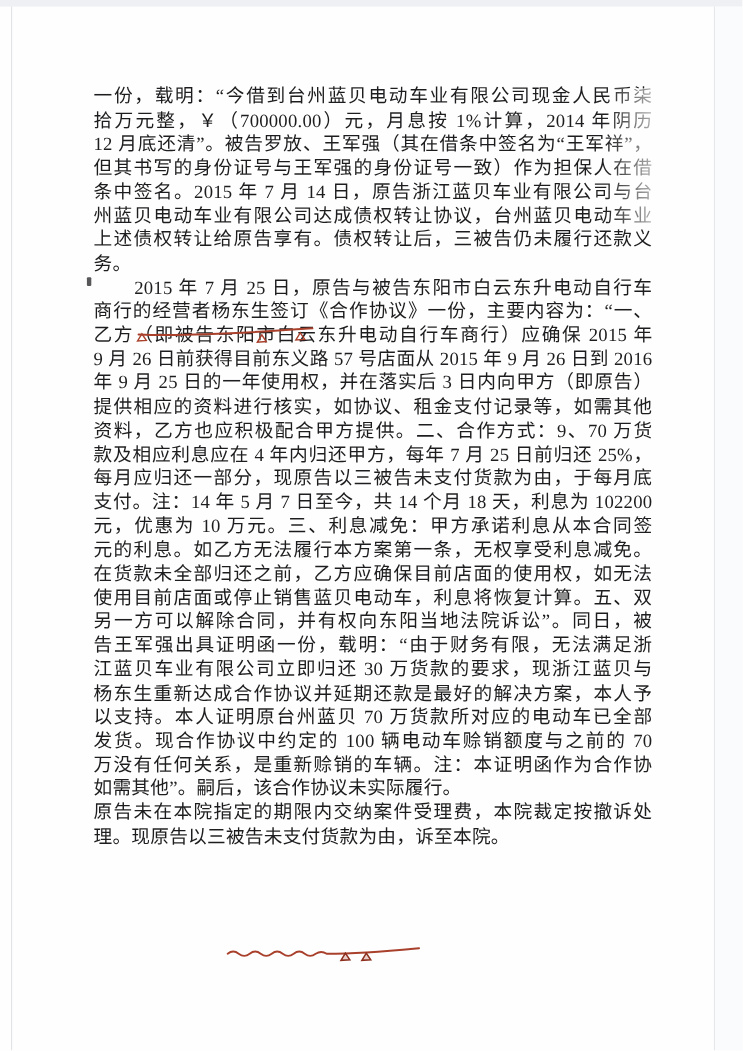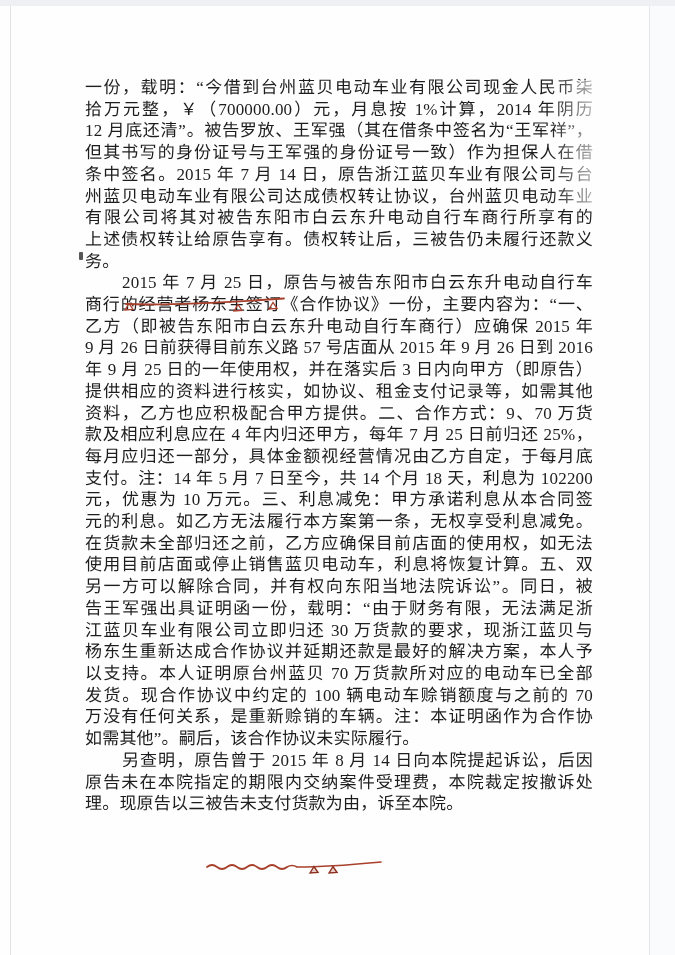--- a/index.html
+++ b/index.html
@@ -68,46 +68,44 @@
   <div class="gutter-right"></div>
   <div class="edge-line-right"></div>
 
   <div class="text-block">
       <div class="line">一份，载明：“今借到台州蓝贝电动车业有限公司现金人民币柒</div>
       <div class="line">拾万元整，￥（700000.00）元，月息按 1%计算，2014 年阴历</div>
       <div class="line">12 月底还清”。被告罗放、王军强（其在借条中签名为“王军祥”，</div>
       <div class="line">但其书写的身份证号与王军强的身份证号一致）作为担保人在借</div>
       <div class="line">条中签名。2015 年 7 月 14 日，原告浙江蓝贝车业有限公司与台</div>
       <div class="line">州蓝贝电动车业有限公司达成债权转让协议，台州蓝贝电动车业</div>
-      <div class="line">有限公司将其对被告东阳市白云东升电动自行车商行所享有的</div>
       <div class="line">上述债权转让给原告享有。债权转让后，三被告仍未履行还款义</div>
       <div class="line para-end">务。</div>
       <div class="line indent">2015 年 7 月 25 日，原告与被告东阳市白云东升电动自行车</div>
       <div class="line">商行的经营者杨东生签订《合作协议》一份，主要内容为：“一、</div>
       <div class="line">乙方（即被告东阳市白云东升电动自行车商行）应确保 2015 年</div>
       <div class="line">9 月 26 日前获得目前东义路 57 号店面从 2015 年 9 月 26 日到 2016</div>
       <div class="line">年 9 月 25 日的一年使用权，并在落实后 3 日内向甲方（即原告）</div>
       <div class="line">提供相应的资料进行核实，如协议、租金支付记录等，如需其他</div>
       <div class="line">资料，乙方也应积极配合甲方提供。二、合作方式：9、70 万货</div>
       <div class="line">款及相应利息应在 4 年内归还甲方，每年 7 月 25 日前归还 25%，</div>
-      <div class="line">每月应归还一部分，具体金额视经营情况由乙方自定，于每月底</div>
+      <div class="line">每月应归还一部分，现原告以三被告未支付货款为由，于每月底</div>
       <div class="line">支付。注：14 年 5 月 7 日至今，共 14 个月 18 天，利息为 102200</div>
       <div class="line">元，优惠为 10 万元。三、利息减免：甲方承诺利息从本合同签</div>
       <div class="line">元的利息。如乙方无法履行本方案第一条，无权享受利息减免。</div>
       <div class="line">在货款未全部归还之前，乙方应确保目前店面的使用权，如无法</div>
       <div class="line">使用目前店面或停止销售蓝贝电动车，利息将恢复计算。五、双</div>
       <div class="line">另一方可以解除合同，并有权向东阳当地法院诉讼”。同日，被</div>
       <div class="line">告王军强出具证明函一份，载明：“由于财务有限，无法满足浙</div>
       <div class="line">江蓝贝车业有限公司立即归还 30 万货款的要求，现浙江蓝贝与</div>
       <div class="line">杨东生重新达成合作协议并延期还款是最好的解决方案，本人予</div>
       <div class="line">以支持。本人证明原台州蓝贝 70 万货款所对应的电动车已全部</div>
       <div class="line">发货。现合作协议中约定的 100 辆电动车赊销额度与之前的 70</div>
       <div class="line">万没有任何关系，是重新赊销的车辆。注：本证明函作为合作协</div>
       <div class="line para-end">如需其他”。嗣后，该合作协议未实际履行。</div>
-      <div class="line indent">另查明，原告曾于 2015 年 8 月 14 日向本院提起诉讼，后因</div>
       <div class="line">原告未在本院指定的期限内交纳案件受理费，本院裁定按撤诉处</div>
       <div class="line para-end">理。现原告以三被告未支付货款为由，诉至本院。</div>
     </div>
 
   <div class="fade-right"></div>
 
   <div class="noise-speck" style="left:79px;top:252px;width:4px;height:8px;"></div>
 
   <div class="annotation" style="left:120px;top:295px;width:172px;height:18px;">
     <svg width="172" height="18" viewBox="0 0 172 18" xmlns="http://www.w3.org/2000/svg">

